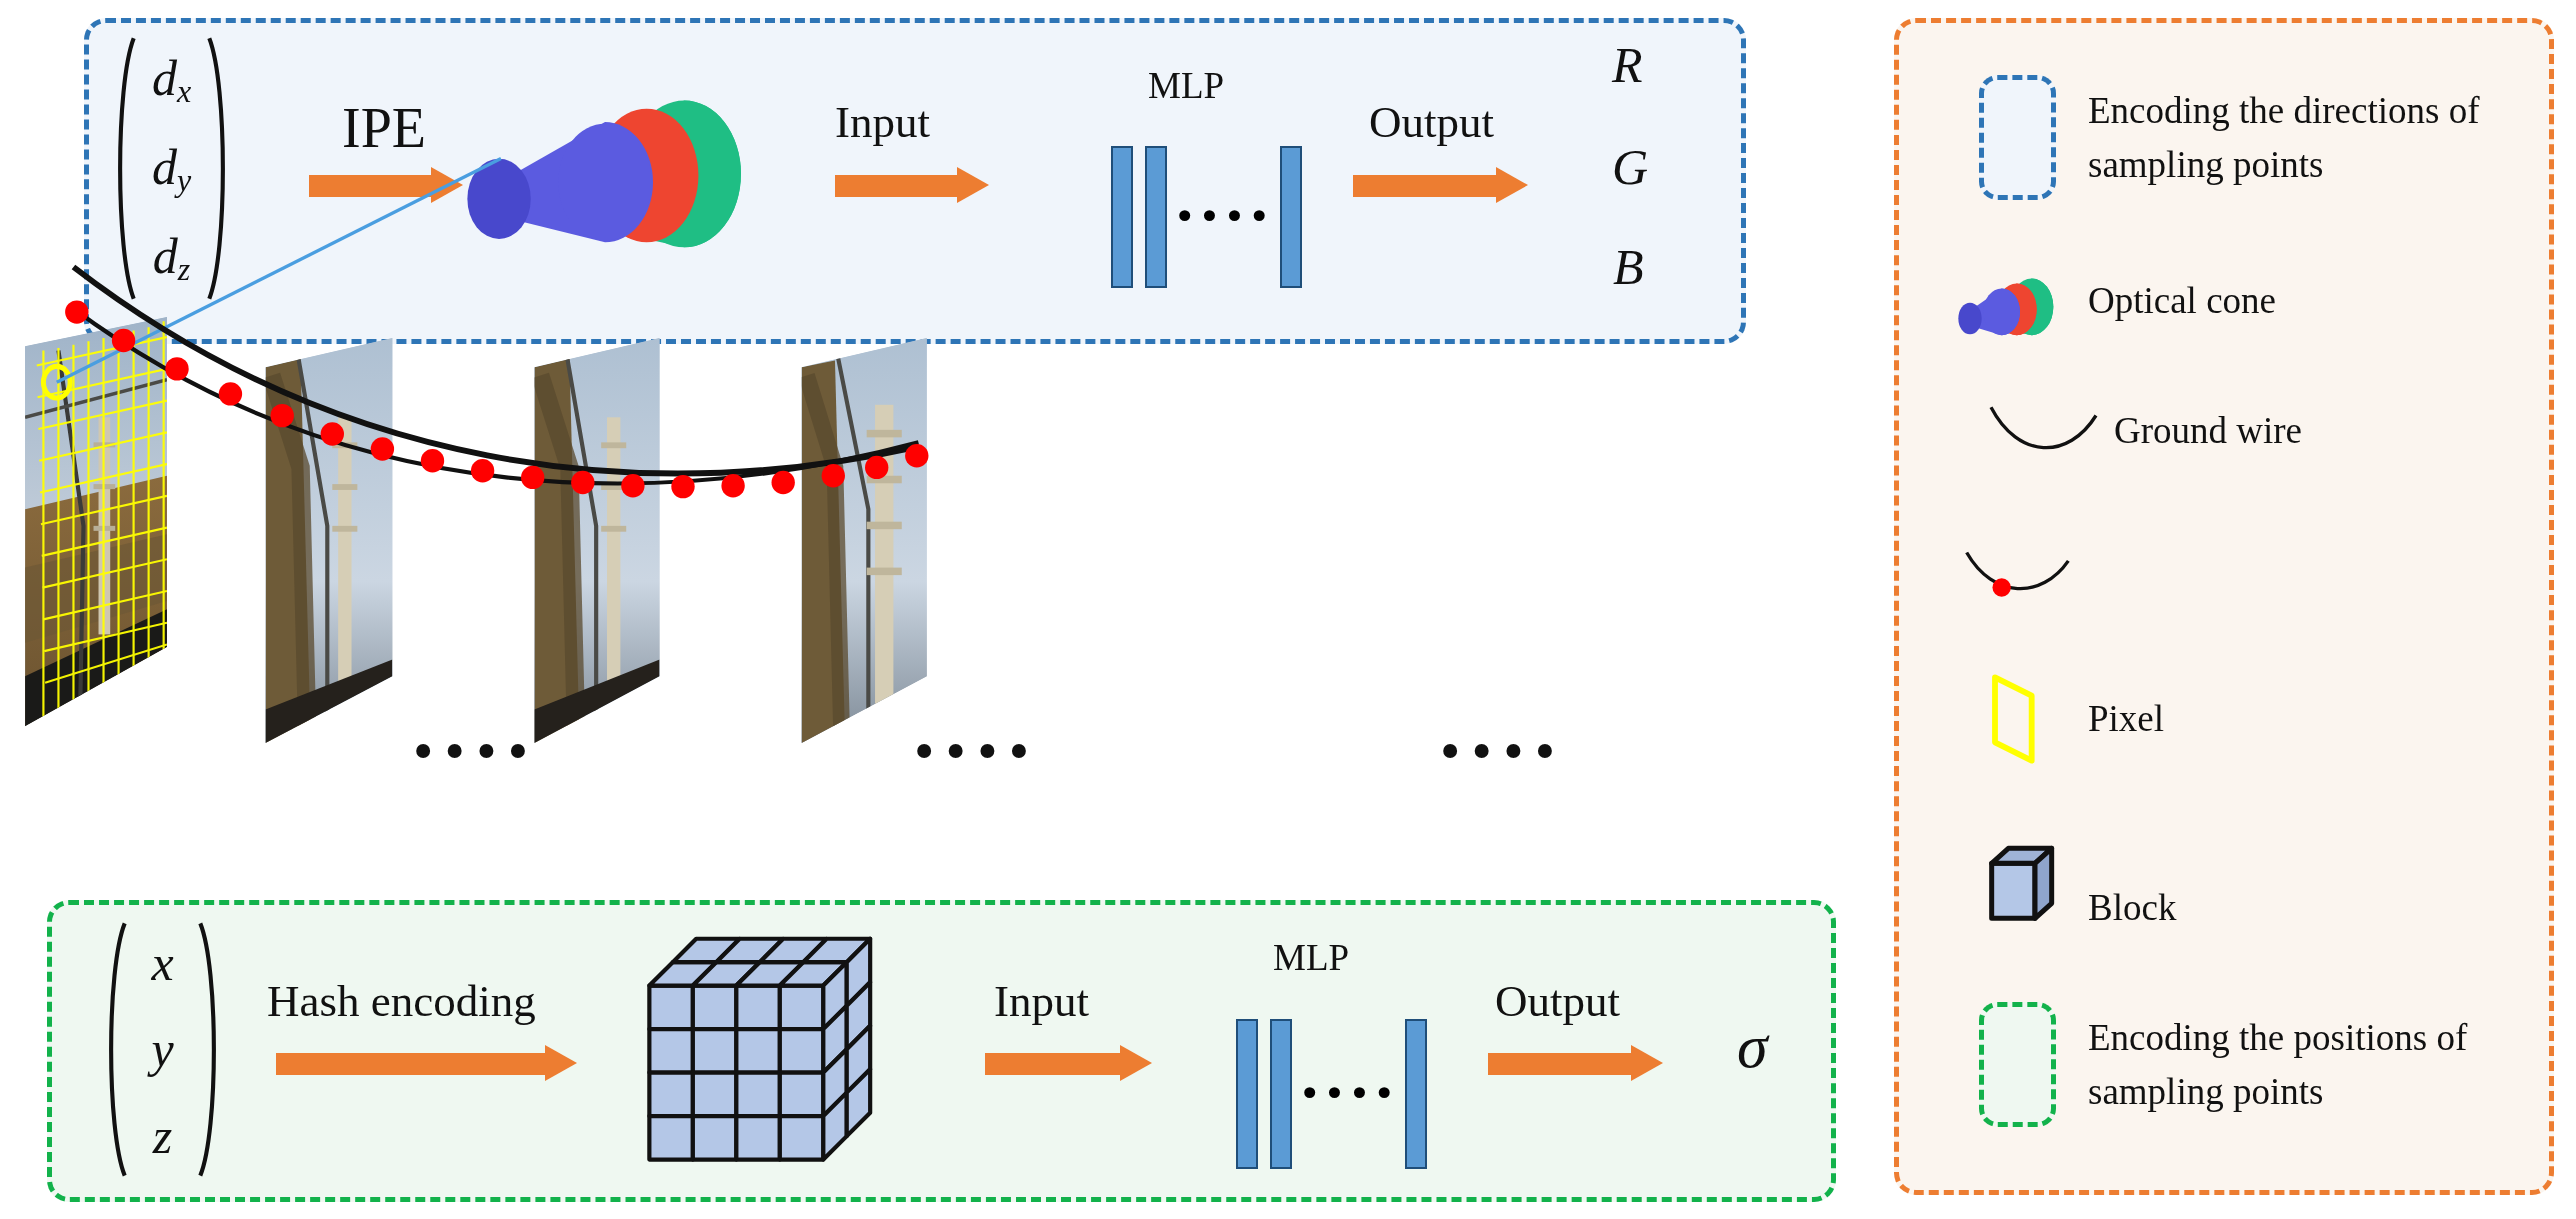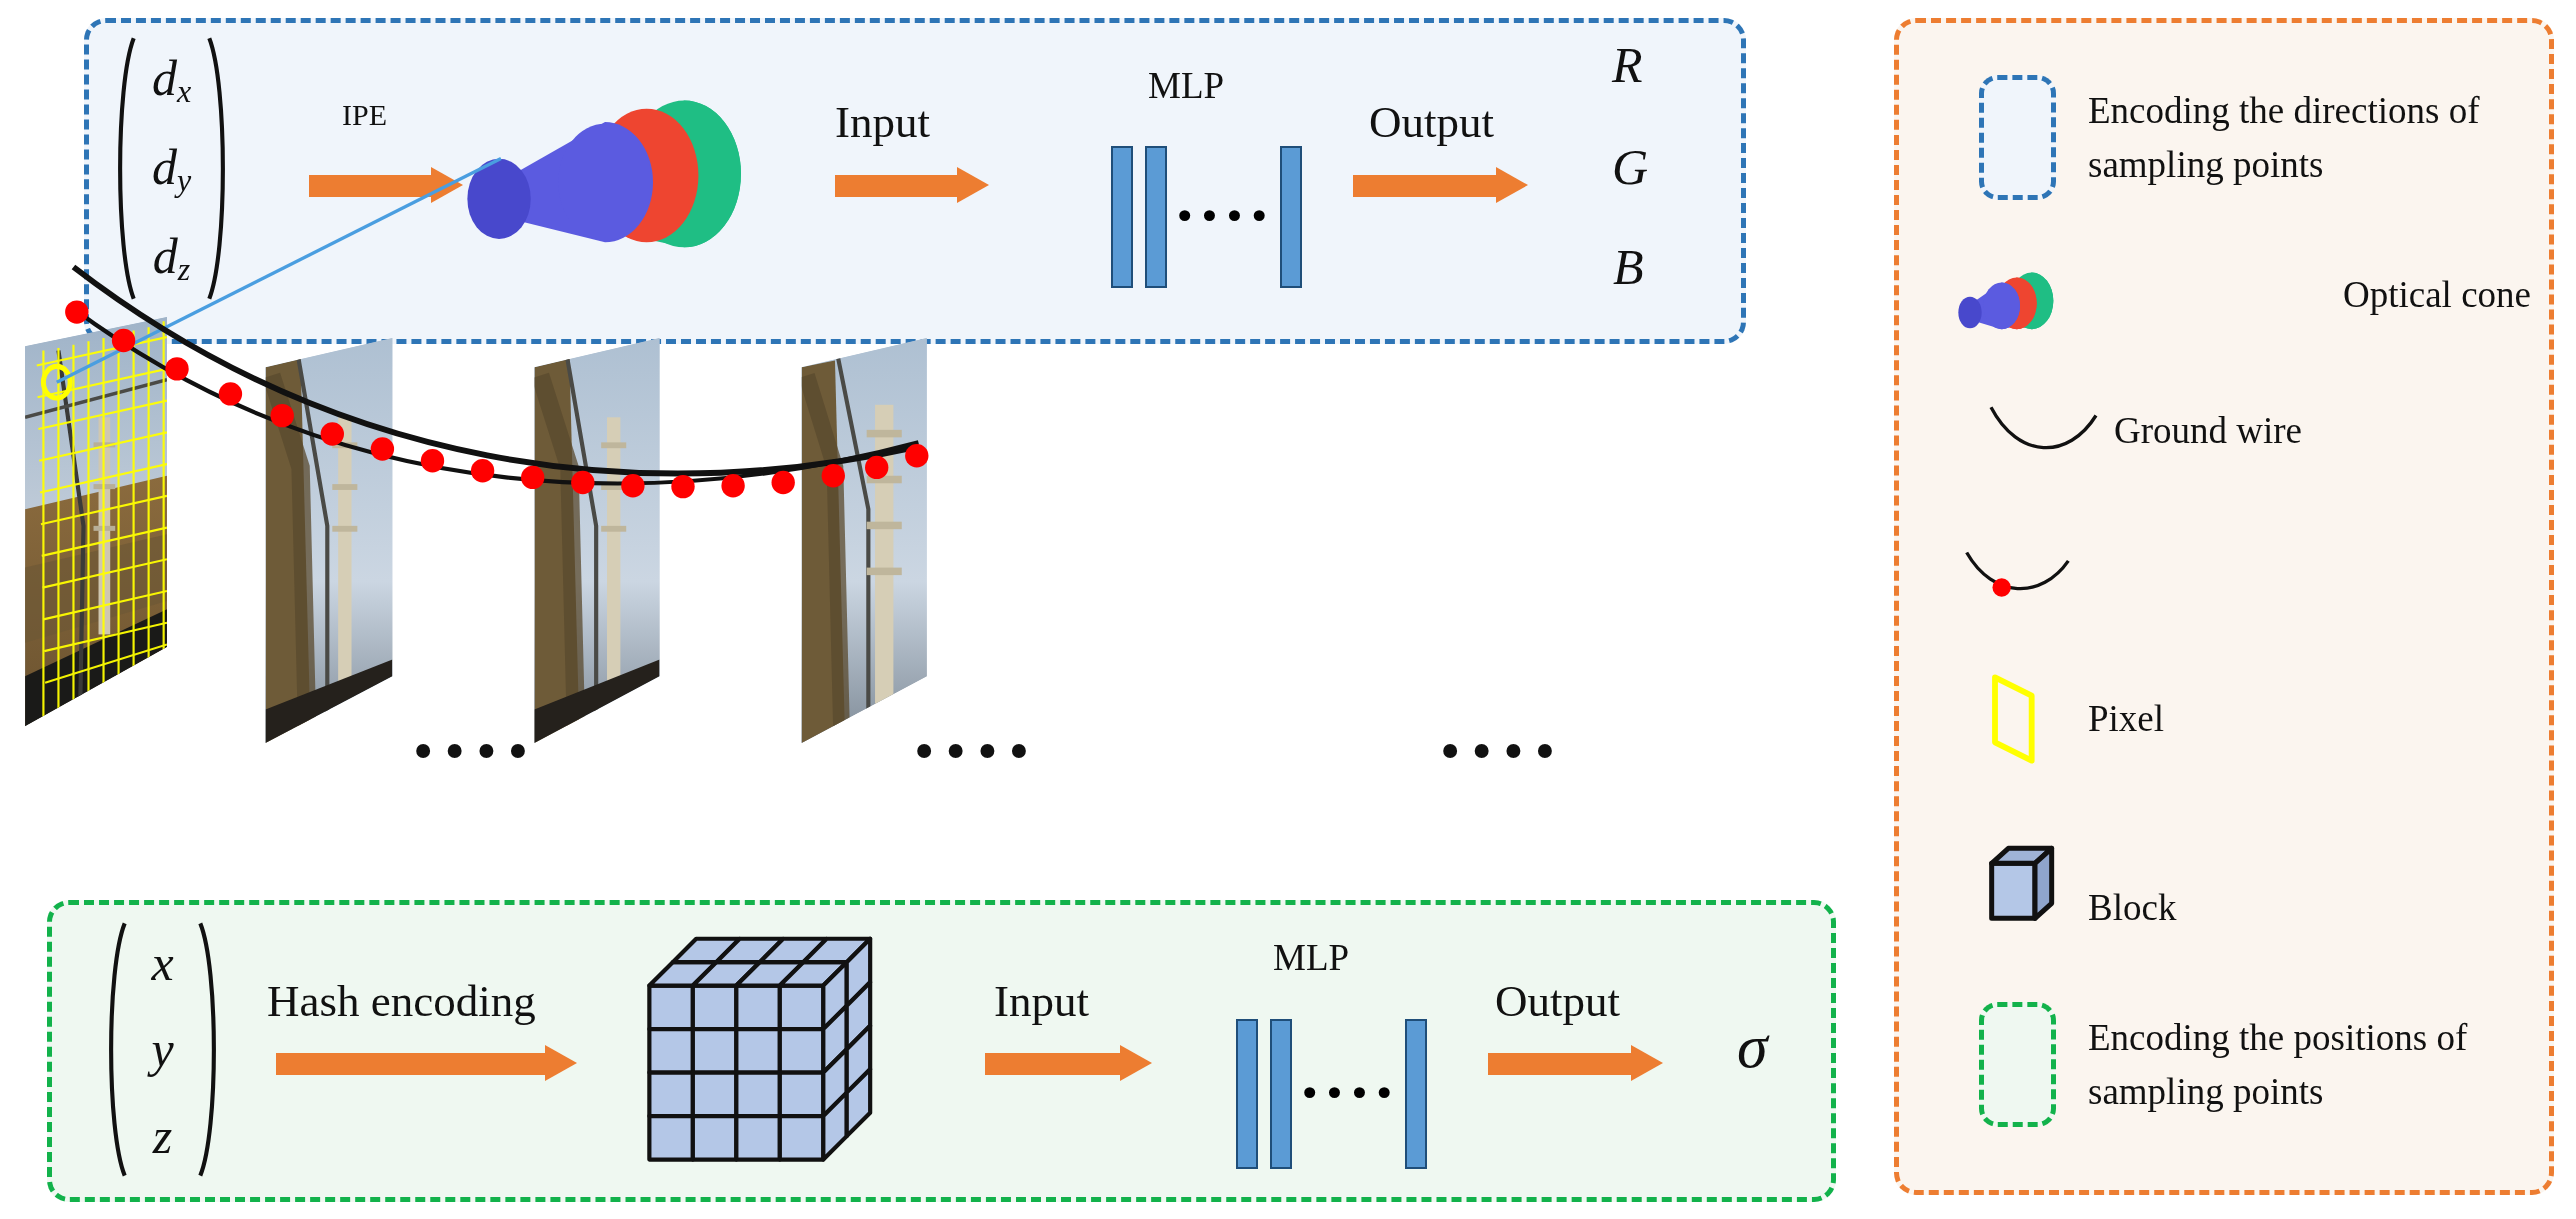--- a/index.html
+++ b/index.html
@@ -12,21 +12,21 @@
   .panel{position:absolute;border-radius:22px;box-sizing:border-box;}
   #dir-panel{left:84px;top:18.4px;width:1662px;height:326px;
              border:5.8px dashed #2E75B6;background:#F0F5FB;}
   #pos-panel{left:47px;top:900px;width:1789px;height:302px;
              border:5.8px dashed #12B24B;background:#EFF8F1;}
   #legend-panel{left:1894px;top:18.4px;width:660px;height:1177px;
              border:5.8px dashed #ED7D31;background:#FBF5EF;}
 
   
   .lbl{position:absolute;white-space:nowrap;line-height:1;}
-  .t-ipe{font-size:30px;}
+  .t-ipe{font-size:56px;}
   .t-flow{font-size:45px;}
   .t-mlp{font-size:37px;}
   .t-rgb{font-size:50px;font-style:italic;}
   .t-sigma{font-size:62px;font-style:italic;}
   .t-vecitem{font-size:50px;font-style:italic;}
   .t-sub{font-size:32px;font-style:italic;vertical-align:-.22em;}
   .t-legend{font-size:37px;line-height:1.45;white-space:normal;}
 
   
   .vec{position:absolute;width:125px;}
@@ -378,21 +378,21 @@
 
 <div class="panel" id="legend-panel"></div>
 
 <div class="lrow" style="left:1946px;top:58px;width:585px;height:159px;">
   <div class="gl">
       <div class="mini-dash-blue"></div>
     </div>
   <div class="lt t-legend" style="max-width:418px;">Encoding the directions of sampling points</div>
 </div>
 
-<div class="lrow" style="left:1946px;top:236px;width:585px;height:117px;text-align:right;">
+<div class="lrow" style="left:1946px;top:242px;width:585px;height:117px;">
   <div class="gl">
     <svg width="125" height="92" viewBox="0 0 150 110">
       <path d="M28 62 L92 28 A26 34 0 0 1 92 96 L28 82 Z" fill="#1FBE84"></path>
       <ellipse cx="92" cy="62" rx="26" ry="34" fill="#1FBE84"></ellipse>
       <path d="M22 65 L74 34 A24 31 0 0 1 74 96 L22 83 Z" fill="#EE4530"></path>
       <ellipse cx="74" cy="65" rx="24" ry="31" fill="#EE4530"></ellipse>
       <path d="M16 68 L56 40 A22 28 0 0 1 56 96 L16 84 Z" fill="#5B5BE0"></path>
       <ellipse cx="56" cy="68" rx="22" ry="28" fill="#5B5BE0"></ellipse>
       <ellipse cx="18" cy="76" rx="14" ry="19" fill="#4848CC"></ellipse>
     </svg>

